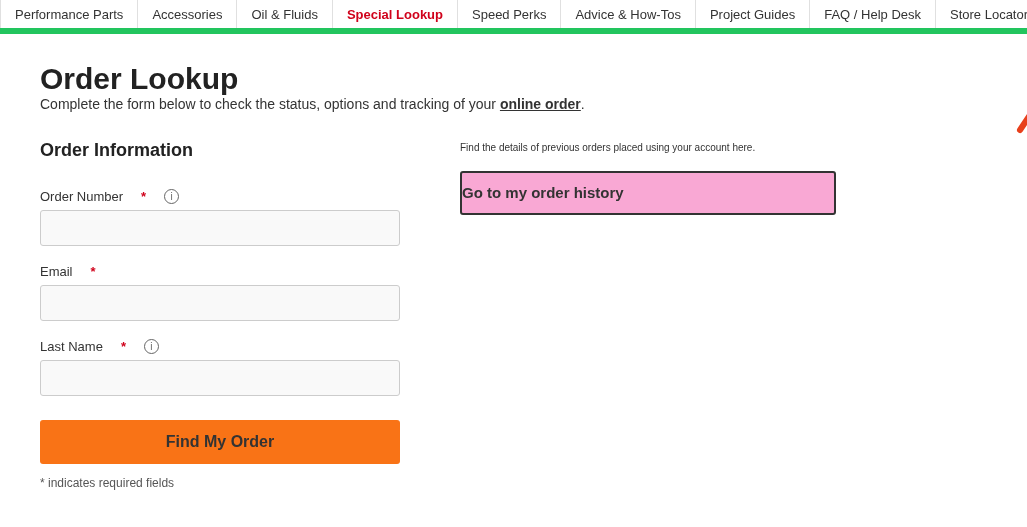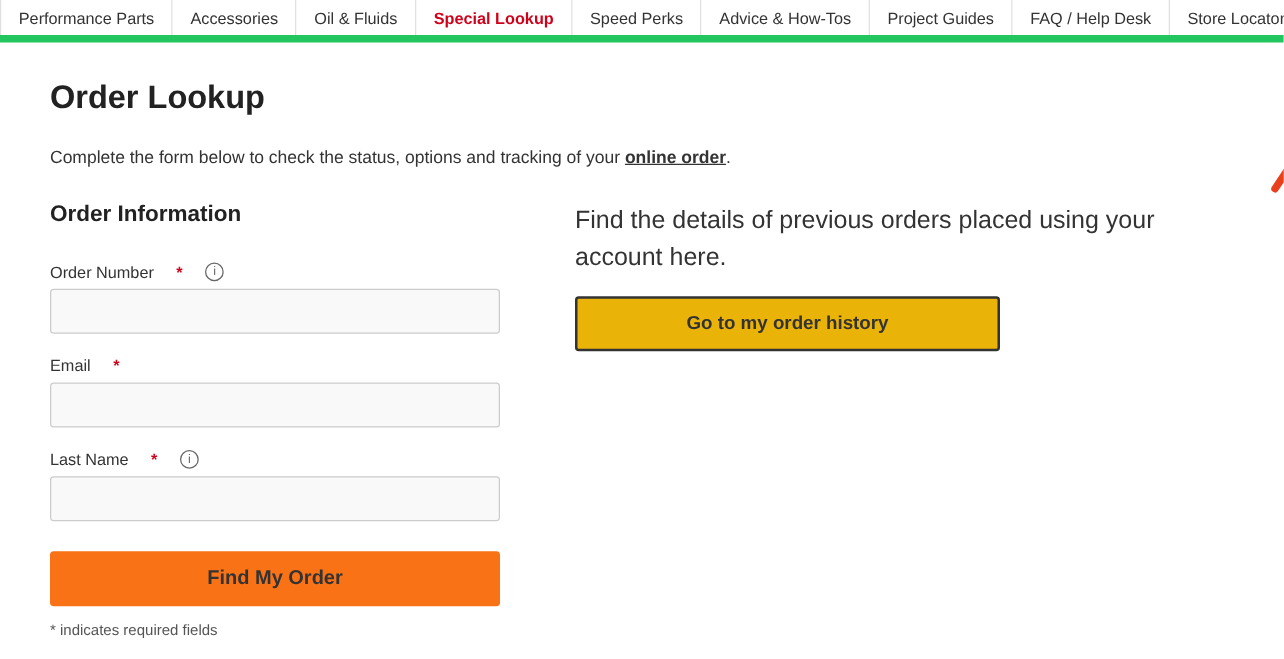--- a/index.html
+++ b/index.html
@@ -28,24 +28,24 @@
     nav a:first-child { border-left: 1px solid #e0e0e0; }
     nav a.active { color: #d0021b; font-weight: bold; }
 
     
     .main-content {
       padding: 28px 40px;
       max-width: 1000px;
     }
 
     .page-title {
-      font-size: 26px;
+      font-size: 30px;
       font-weight: bold;
       color: #222;
-      margin-bottom: 24px;
+      margin-bottom: 0;
     }
 
     .page-subtitle {
       font-size: 14px;
       color: #333;
       margin-bottom: 28px;
     }
 
     .page-subtitle strong {
       font-weight: bold;
@@ -136,38 +136,38 @@
     }
 
     .cant-find {
       font-size: 13px;
       color: #333;
       margin-bottom: 6px;
     }
 
     
     .right-col-text {
-      font-size: 20px;
+      font-size: 10px;
       color: #333;
       margin-bottom: 16px;
       line-height: 1.5;
     }
 
     .order-history-btn {
       display: block;
-      width: 340px;
+      width: 376px;
       height: 44px;
       border: 2px solid #333;
-      background: #eab308;
+      background: #f9a8d4;
       border-radius: 3px;
       font-size: 15px;
       font-weight: bold;
       color: #333;
       cursor: pointer;
-      text-align: center;
+      text-align: left;
       line-height: 40px;
     }
 
     
     .arrow-container {
       position: absolute;
       top: -120px;
       right: -160px;
       width: 160px;
       height: 120px;

